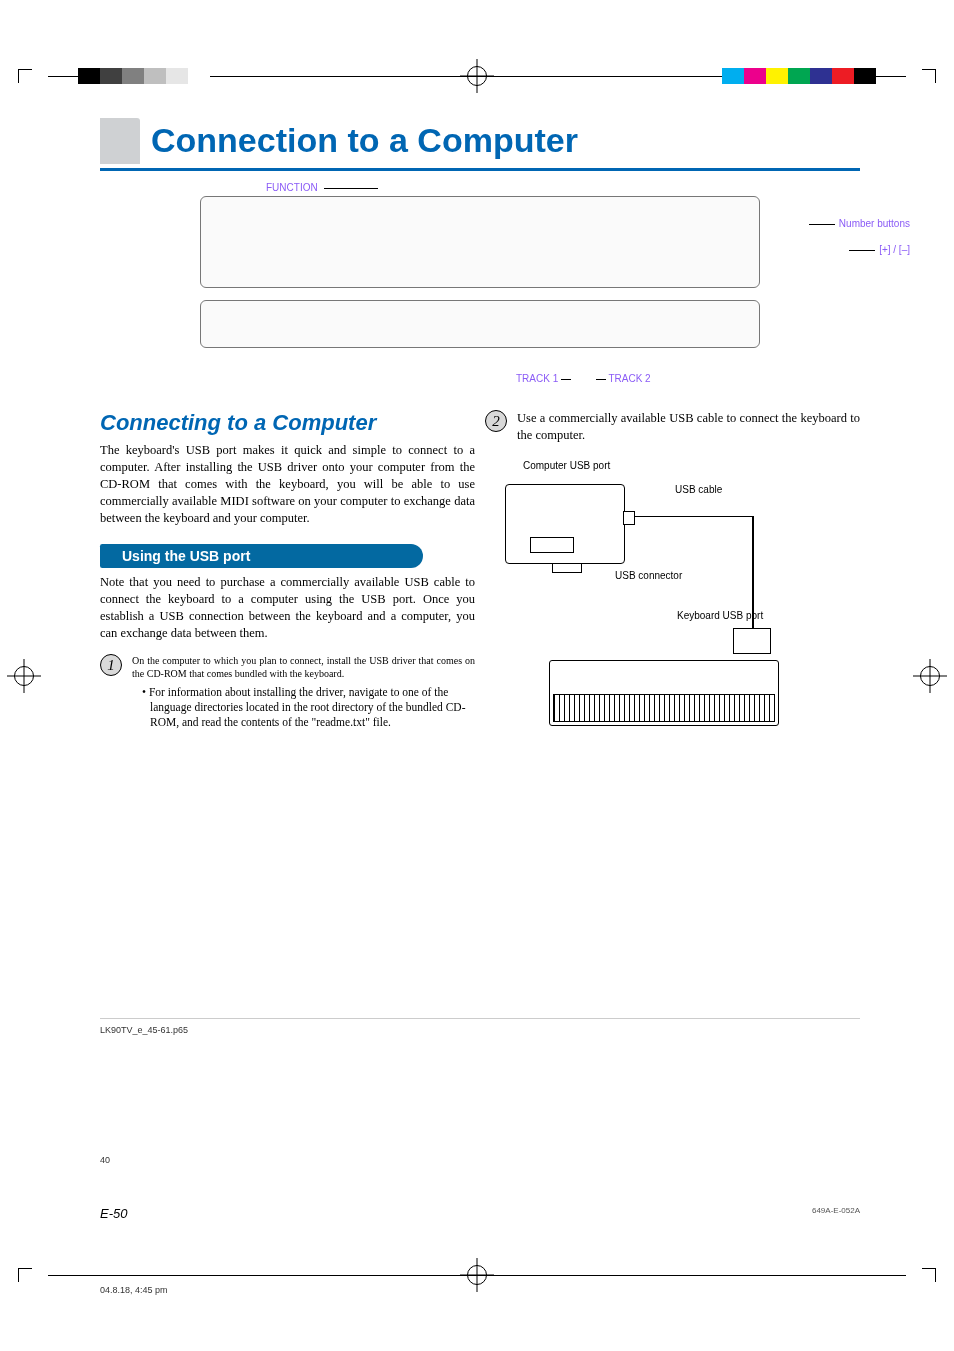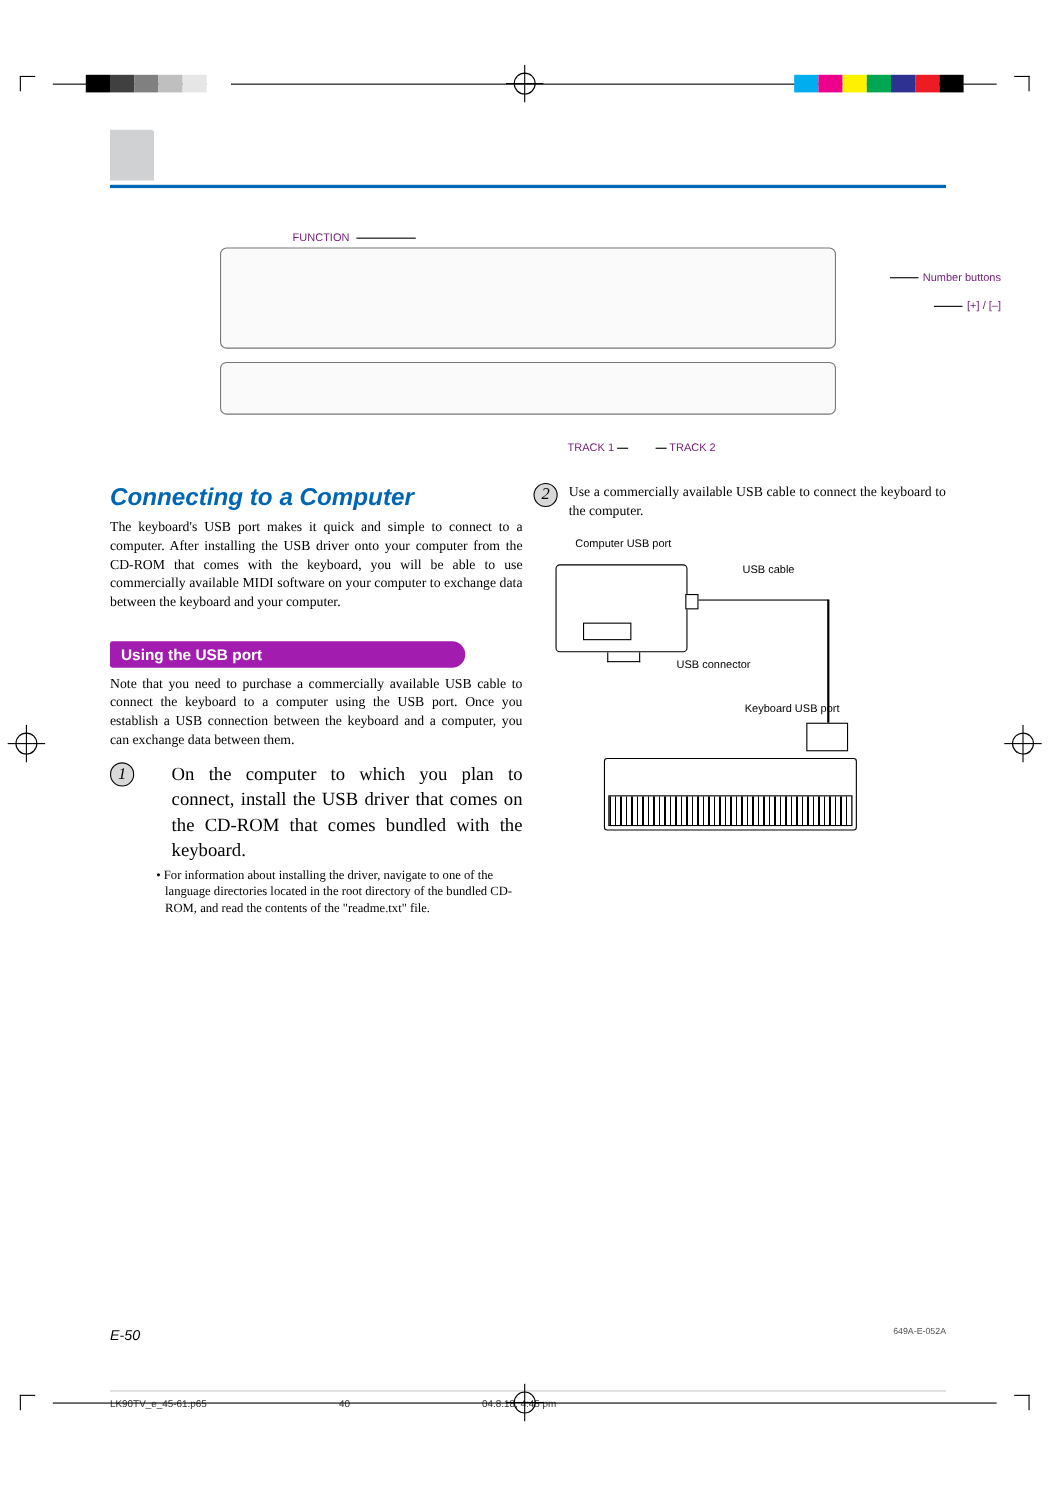--- a/index.html
+++ b/index.html
@@ -78,26 +78,26 @@
     font-weight: bold;
     color: #0066b3;
     font-size: 34px;
     vertical-align:bottom;
     padding-bottom: 4px;
   }
   .title-rule { border:0; border-top:3px solid #0066b3; margin-top:4px; }
 
   
   .instrument {
-    margin: 40px auto 0 auto;
+    margin: 11px auto 0 auto;
     width: 640px;
     height: 200px;
     position: relative;
     font-family: Arial, Helvetica, sans-serif;
-    color:#701a75;
+    color:#8b5cf6;
   }
   .instrument .panel {
     position:absolute; left:40px; top:14px; right:40px; height:92px;
     border:1px solid #777; border-radius:6px; background:#fafafa;
   }
   .instrument .panel-b {
     position:absolute; left:40px; top:118px; right:40px; height:48px;
     border:1px solid #777; border-radius:6px; background:#fafafa;
   }
   .call-func { position:absolute; left:106px; top:0; font-size:10px; }
@@ -119,37 +119,37 @@
     font-family: Arial, Helvetica, sans-serif;
     font-style: italic;
     font-weight: bold;
     color: #0066b3;
     font-size: 22px;
     margin-bottom: 6px;
   }
   p.para { font-size:12.5px; line-height:1.35; text-align:justify; margin-bottom:12px; }
 
   .sub-head {
-    background:#a21caf; color:#fff;
+    background:#0369a1; color:#fff;
     font-family: Arial, Helvetica, sans-serif; font-weight:bold;
-    font-size:14px; padding:4px 10px; border-radius:3px 16px 16px 3px;
+    font-size:14px; padding:4px 22px; border-radius:3px 16px 16px 3px;
     display:inline-block; min-width: 86%;
-    margin: 16px 0 6px 0;
+    margin: 6px 0 6px 0;
   }
 
   ol.steps { list-style:none; padding:0; margin:6px 0 0 0; }
   ol.steps > li { position:relative; padding-left:32px; margin-bottom:12px; }
   .step-num {
     position:absolute; left:0; top:0;
     width:22px; height:22px; border:1px solid #000; border-radius:50%;
     background:#d9d9d9;
     text-align:center; line-height:20px;
     font-family: "Times New Roman", serif; font-style:italic; font-size:15px;
   }
-  ol.steps p { font-size:17px; line-height:1.35; text-align:justify;margin-left:24px; }
+  ol.steps p { font-size:10px; line-height:1.35; text-align:justify; }
   ul.bullets { list-style:none; padding-left:10px; margin-top:4px;}
   ul.bullets li { text-indent:-8px; padding-left:8px; font-size:11.5px; line-height:1.3; }
   ul.bullets li::before { content:"• "; }
 
   
   .step2-line { font-size:12.5px; line-height:1.35; text-align:justify; padding-left:32px; position:relative; }
   .step2-line .step-num { left:0; top:0; }
 
   .usb-diagram {
     margin: 16px 0 0 20px;
@@ -193,24 +193,24 @@
   
   .pg-footer {
     position:absolute; left:100px; bottom:130px; width:760px;
     display:flex; justify-content:space-between;
     font-family: Arial, Helvetica, sans-serif;
   }
   .pg-num { font-style:italic; font-size:13px; }
   .doc-code { font-size:8px; color:#555; }
 
   .imposition {
-    position:absolute; left:100px; bottom:70px; width:760px;
+    position:absolute; left:100px; bottom:56px; width:760px;
     font-family: Arial, Helvetica, sans-serif; font-size:9px; color:#333;
     display:flex; gap:120px;
-    border-top:1px solid #ccc; padding-top:6px;
+    border-top:1px solid #ccc; padding-top:6px;flex-direction:column;
   }
 </style>
 </head>
 <body>
 
 <div class="regbar top">
   <hr class="rule">
   <div class="reg-left"></div>
   <div class="reg-center"></div>
   <div class="reg-right"></div>
@@ -233,20 +233,21 @@
   </div>
 </div>
 
 <div class="side-reg left"></div>
 <div class="side-reg right"></div>
 
 <div class="page">
 
   <div class="title-block">
     <span class="tab"></span>
+    <h1>Connection to a Computer</h1>
     <hr class="title-rule">
   </div>
 
   <div class="instrument">
     <div class="panel"></div>
     <div class="panel-b"></div>
     <div class="call-func">
       <span>FUNCTION</span>
       <span class="line"></span>
     </div>

